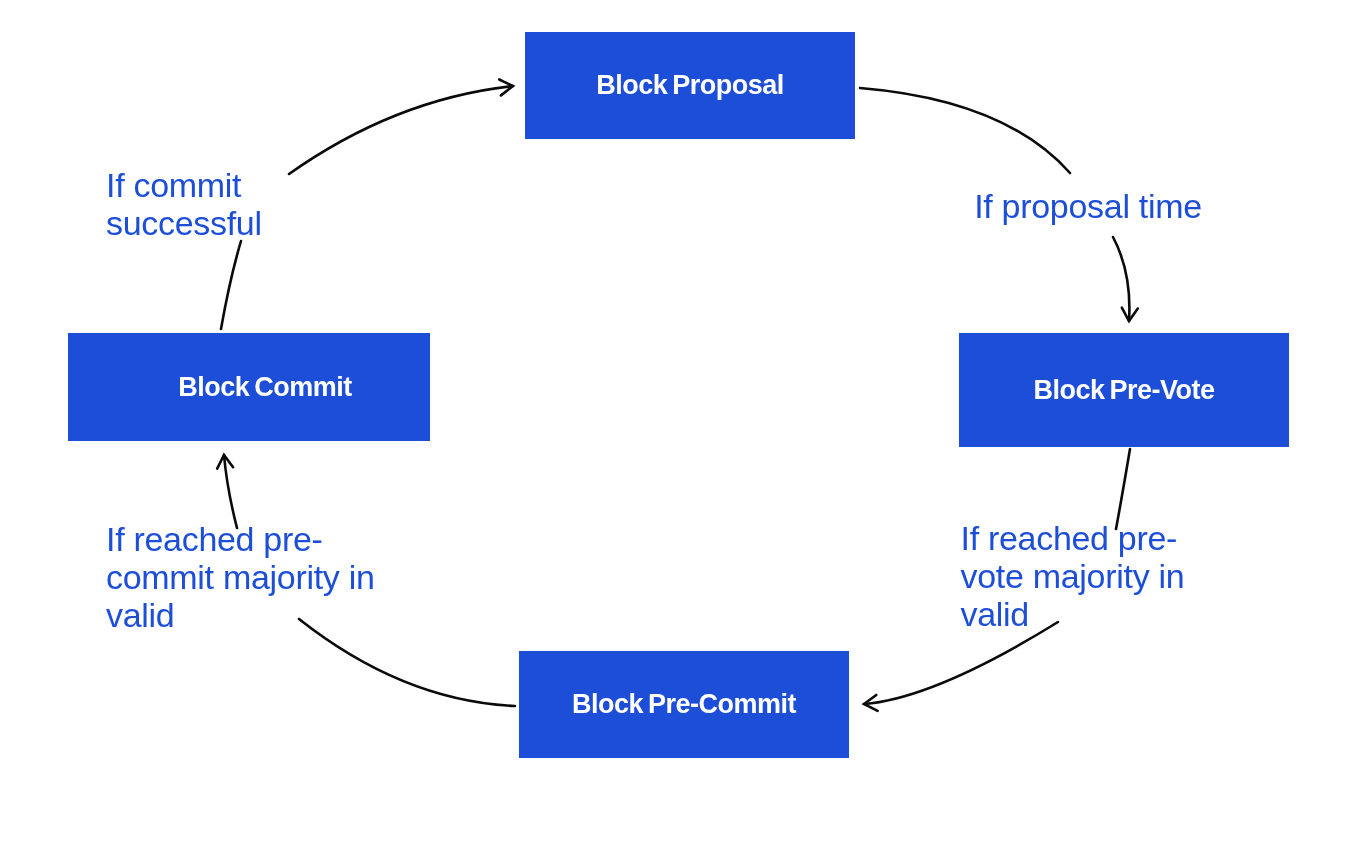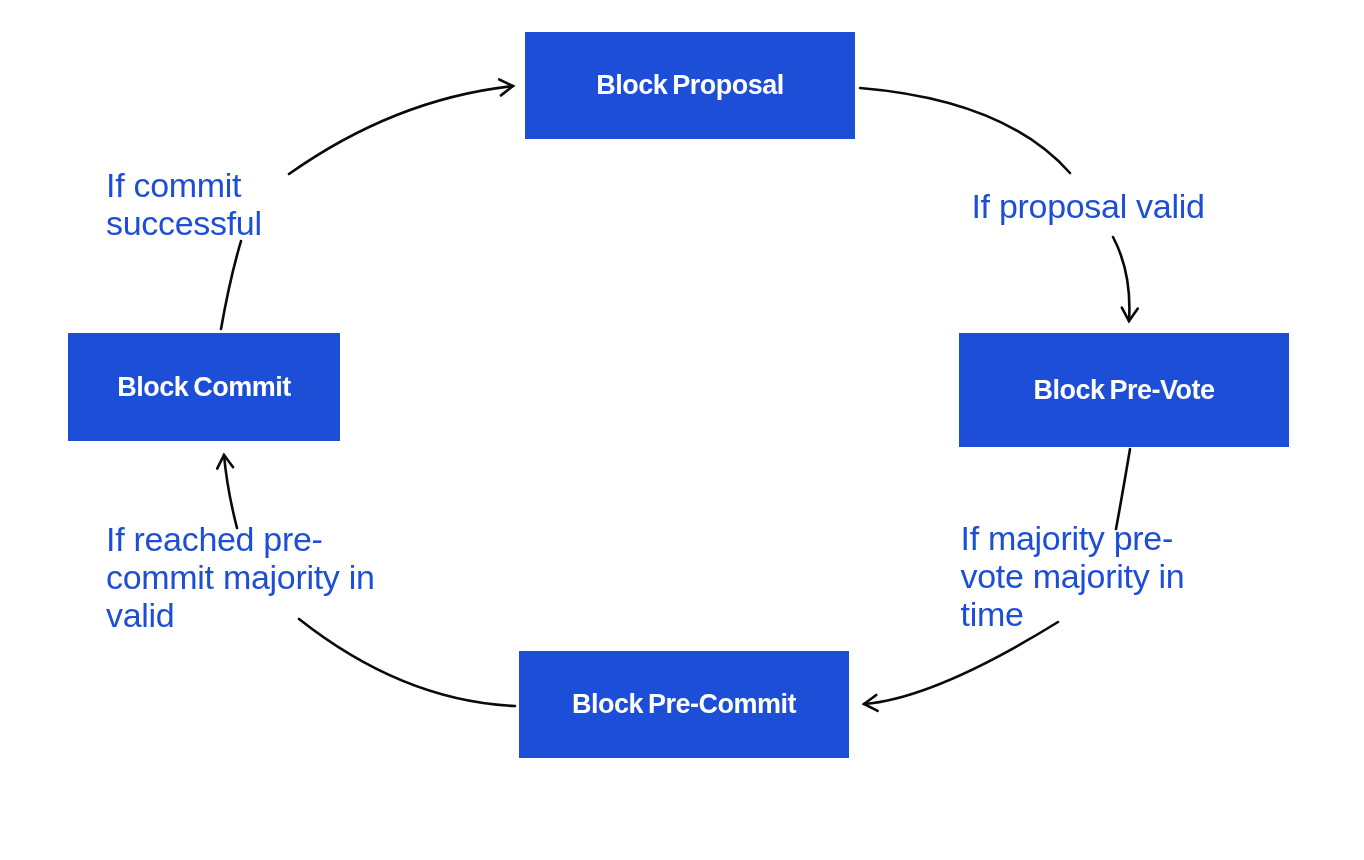--- a/index.html
+++ b/index.html
@@ -38,21 +38,21 @@
     justify-content: center;
     font-weight: 700;
     font-size: 27px;
     letter-spacing: -0.5px;
     word-spacing: -2px;
     text-align: center;
   }
   .node-proposal   { left: 525px; top: 32px;  width: 330px; height: 107px; }
   .node-prevote    { left: 959px; top: 333px; width: 330px; height: 114px; }
   .node-precommit  { left: 519px; top: 651px; width: 330px; height: 107px; text-align: right; }
-  .node-commit     { left: 68px;  top: 333px; width: 272px; height: 108px; }
+  .node-commit     { left: 68px;  top: 333px; width: 330px; height: 108px; padding-left: 32px; }
   .edge-label {
     position: absolute;
     transform: translate(-50%, -50%);
     color: #1d4ed8;
     font-size: 34px;
     letter-spacing: -0.3px;
     line-height: 1.12;
     text-align: left;
     max-width: 300px;
     white-space: normal;
@@ -90,19 +90,19 @@
   <div class="node node-proposal">Block Proposal</div>
 
   <div class="node node-prevote">Block Pre-Vote</div>
 
   <div class="node node-precommit">Block Pre-Commit</div>
 
   <div class="node node-commit">Block Commit</div>
 
   <div class="edge-label label-commit-successful">If commit successful</div>
 
-  <div class="edge-label label-proposal-valid">If proposal valid</div>
+  <div class="edge-label label-proposal-valid">If proposal time</div>
 
-  <div class="edge-label label-prevote-majority">If majority pre-vote majority in time</div>
+  <div class="edge-label label-prevote-majority">If reached pre-vote majority in valid</div>
 
   <div class="edge-label label-precommit-majority">If reached pre-commit majority in valid</div>
 
 </div>
 
 </body></html>

